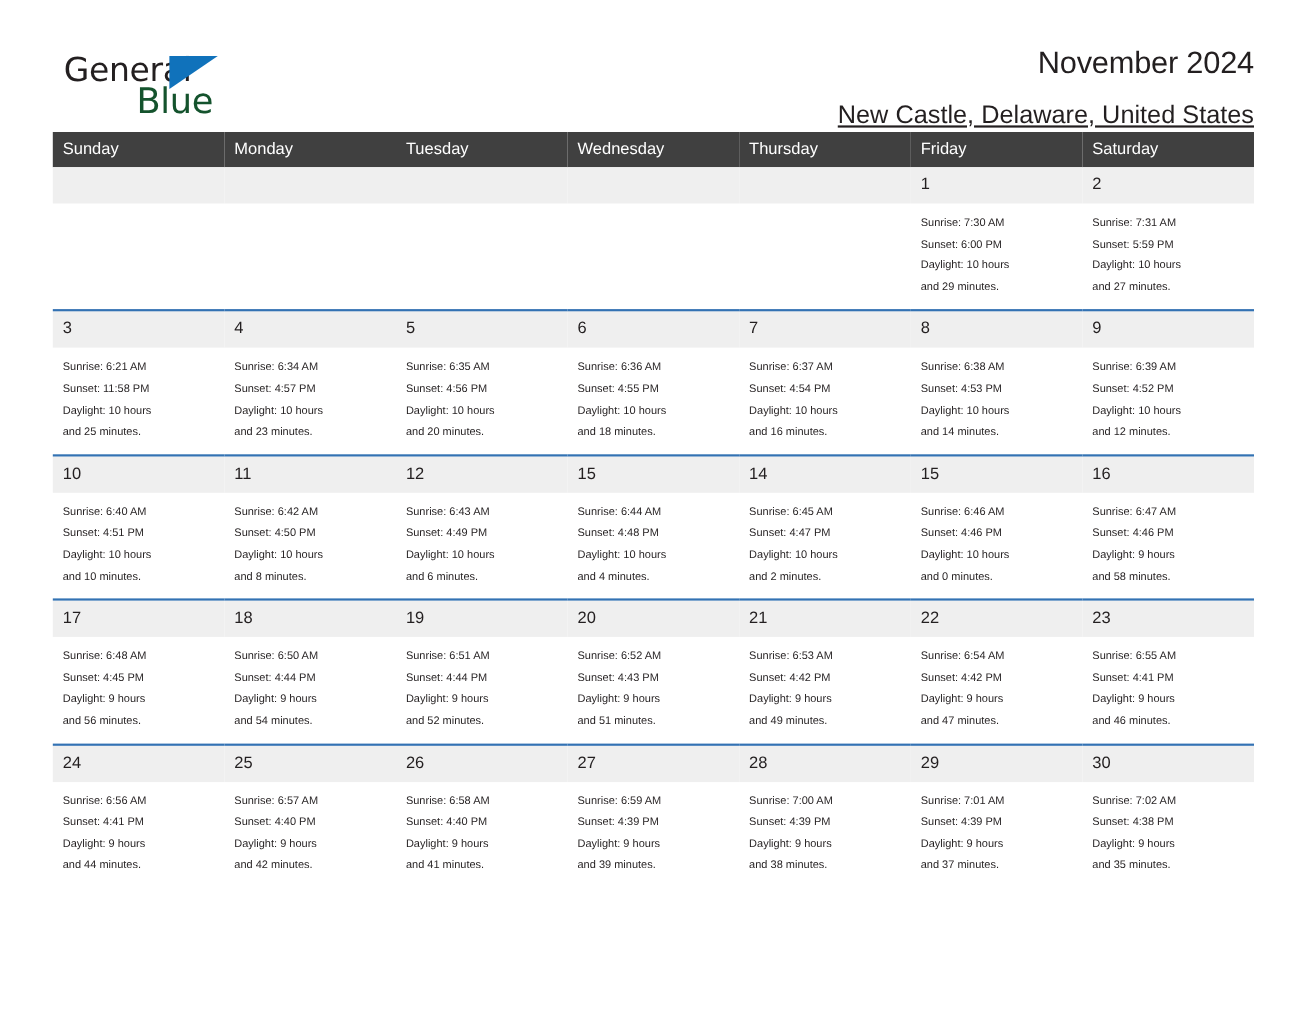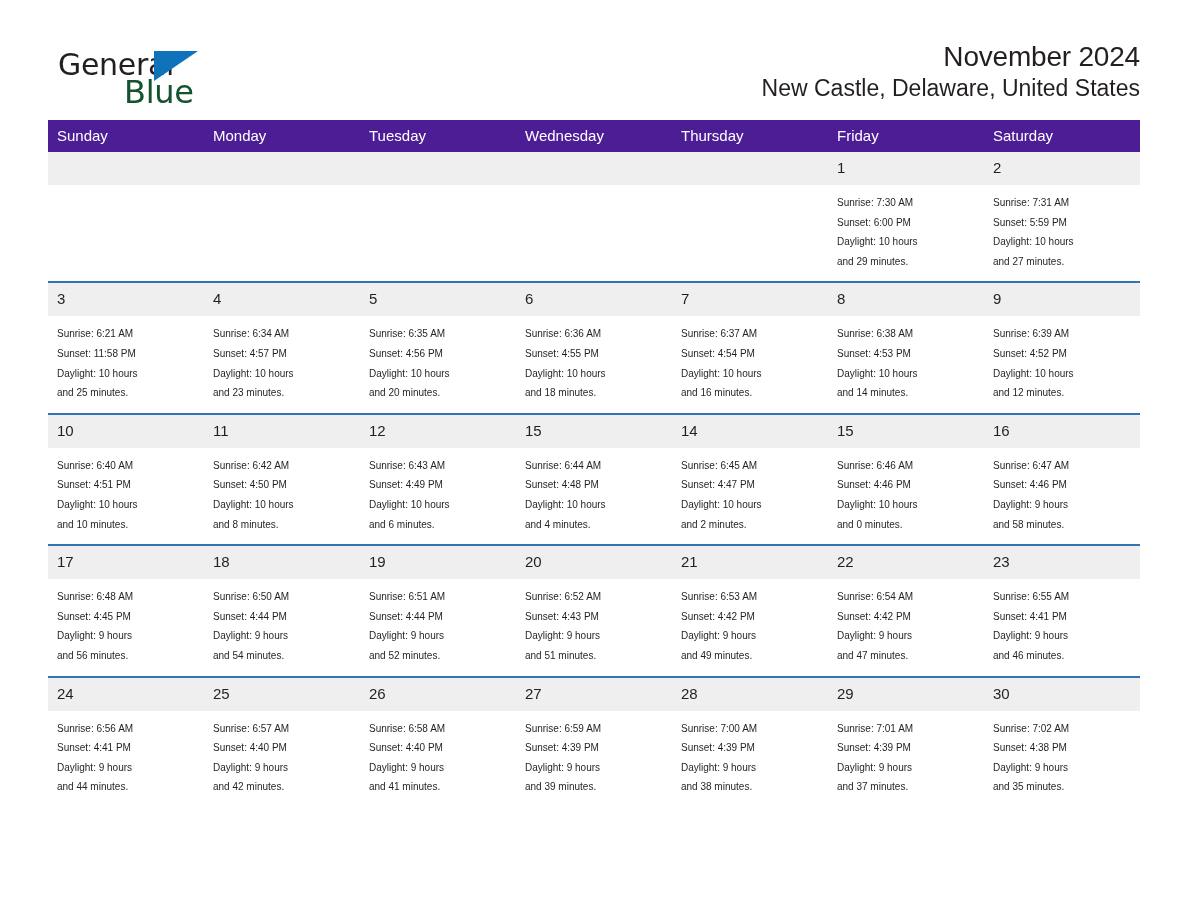--- a/index.html
+++ b/index.html
@@ -79,38 +79,39 @@
   }
   .month-title {
     font-size: 28px;
     font-weight: 400;
     line-height: 1.08;
     color: #231f20;
     letter-spacing: -0.2px;
     white-space: nowrap;
   }
   .location-title {
-    margin-top: 4px;
+    margin-top: 20px;
     font-size: 23px;
     font-weight: 400;
     line-height: 1.1;
     color: #231f20;
     white-space: nowrap;
+    text-decoration: underline;
   }
 
   
   .calendar {
     margin-top: 16px;
     width: 1092px;
     border-collapse: collapse;
     table-layout: fixed;
   }
 
   .calendar thead th {
-    background: #4c1d95;
+    background: #404040;
     color: #ffffff;
     font-size: 15px;
     font-weight: 400;
     text-align: left;
     padding: 7px 0 8px 9px;
     height: 17px;
     border: none;
   }
 
   .calendar td {

